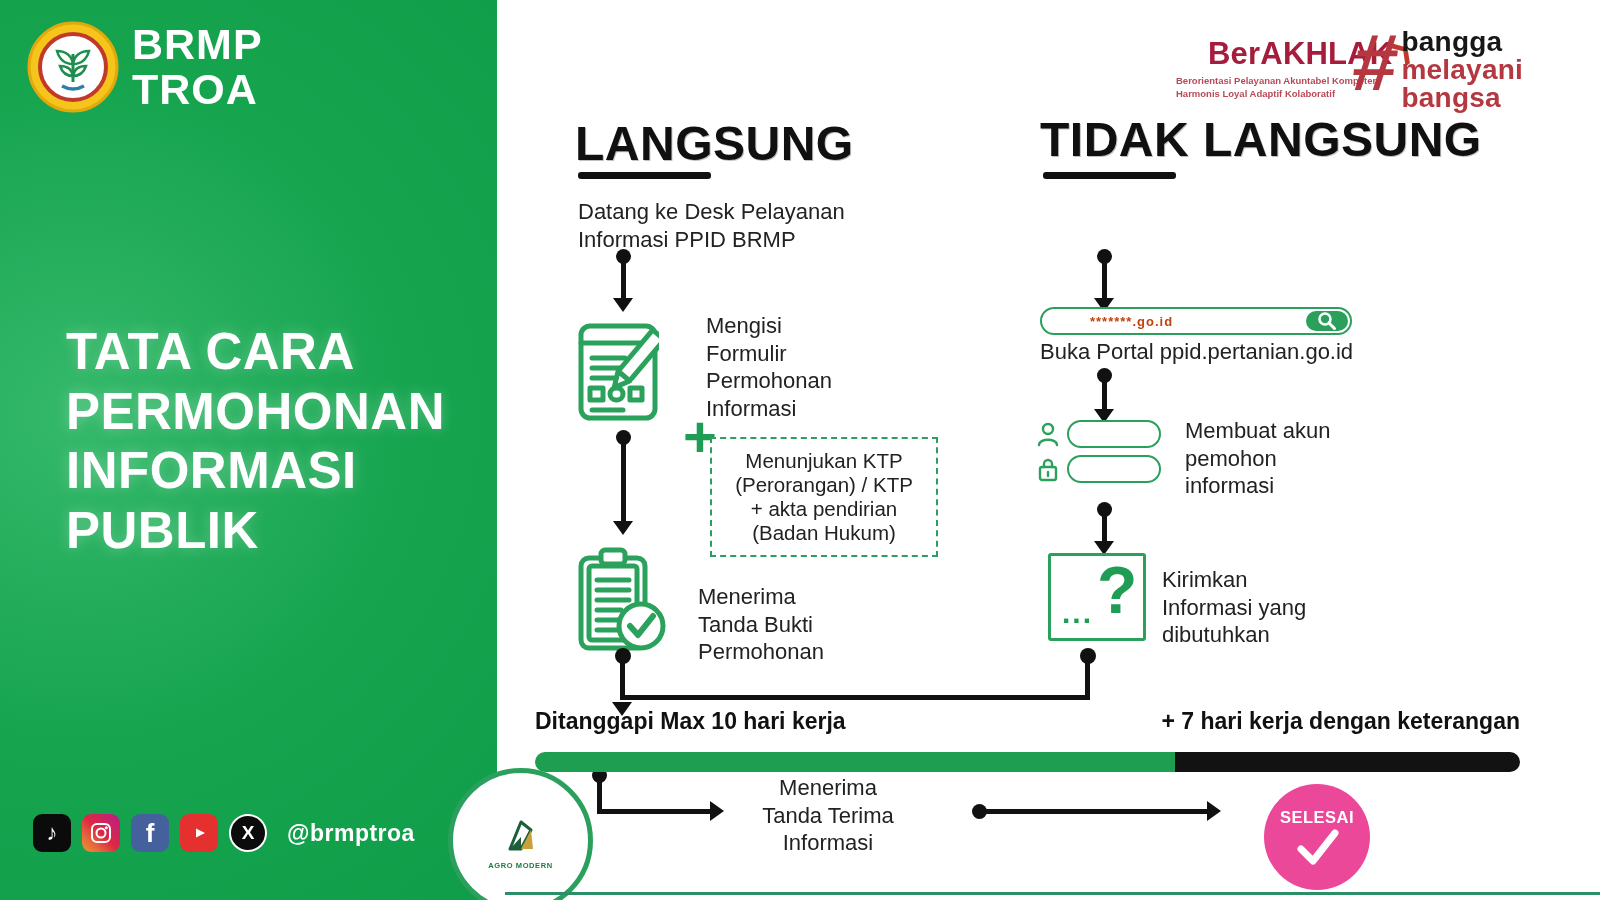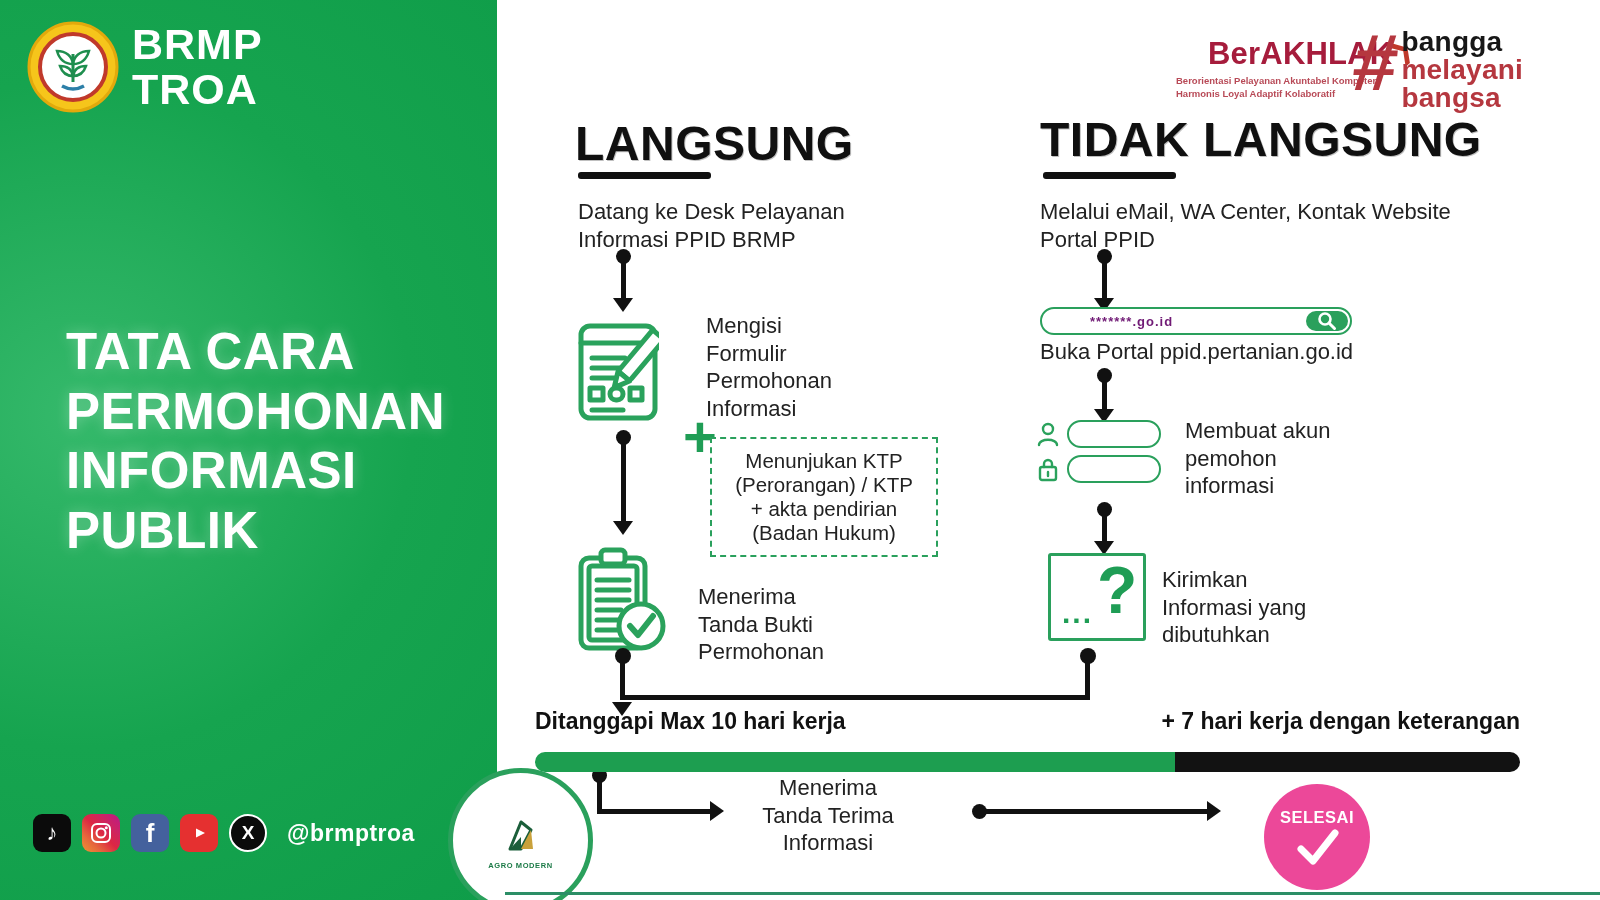--- a/index.html
+++ b/index.html
@@ -47,21 +47,21 @@
   .dot{position:absolute;width:15px;height:15px;border-radius:50%;background:#111;}
   .vline{position:absolute;width:5px;background:#111;}
   .hline{position:absolute;height:5px;background:#111;}
   .head-down{position:absolute;width:0;height:0;border-left:10px solid transparent;border-right:10px solid transparent;border-top:14px solid #111;}
   .head-right{position:absolute;width:0;height:0;border-top:10px solid transparent;border-bottom:10px solid transparent;border-left:14px solid #111;}
   
   .plus-sign{position:absolute;left:683px;top:408px;font-size:58px;font-weight:900;color:#1f9d55;line-height:1;}
   .req-box{position:absolute;left:710px;top:437px;width:228px;height:120px;border:2px dashed #2aa05c;background:#fff;display:flex;align-items:center;justify-content:center;text-align:center;font-size:20.5px;line-height:1.18;color:#222;font-weight:500;}
   
   .search-pill{position:absolute;left:1040px;top:307px;width:312px;height:28px;border:2px solid #2aa05c;border-radius:14px;background:#fff;display:flex;align-items:center;}
-  .search-text{margin-left:48px;font-size:13px;font-weight:800;color:#701a75;letter-spacing:1px;}
+  .search-text{margin-left:48px;font-size:13px;font-weight:800;color:#c2410c;letter-spacing:1px;}
   .search-btn{position:absolute;right:2px;top:2px;bottom:2px;width:42px;background:#2aa05c;border-radius:11px;display:flex;align-items:center;justify-content:center;border:none;cursor:pointer;}
   .account-group{position:absolute;left:1036px;top:420px;}
   .acct-row{display:flex;align-items:center;margin-bottom:7px;}
   .acct-pill{width:94px;height:28px;border:2px solid #2aa05c;border-radius:14px;background:#fff;margin-left:7px;}
   .q-box{position:absolute;left:1048px;top:553px;width:98px;height:88px;border:3px solid #2aa05c;border-radius:3px;background:#fff;}
   .q-dots{position:absolute;left:11px;top:40px;font-size:30px;font-weight:900;color:#1f9d55;letter-spacing:2px;}
   .q-mark{position:absolute;left:46px;top:-4px;font-size:66px;font-weight:800;color:#1f9d55;}
   
   .tl-label{position:absolute;top:708px;font-size:23px;font-weight:600;color:#111;}
   #timeline-bar{position:absolute;left:535px;top:752px;width:985px;height:20px;border-radius:10px;z-index:1;background:#1d9e50;}
@@ -204,22 +204,20 @@
       <circle cx="66" cy="80" r="22" fill="#ffffff"></circle>
       <path d="M55 80 L63 89 L78 70" stroke-width="6"></path>
     </g>
   </svg>
   <div class="step-text pre" style="left:698px;top:583px;">Menerima
 Tanda Bukti
 Permohonan</div>
 
   <div class="col-heading" style="left:1040px;top:112px;">TIDAK LANGSUNG</div>
   <div class="heading-underline" style="left:1043px;top:172px;width:133px;"></div>
-  <div class="step-text pre" style="left:1040px;top:198px;">Melalui eMail, WA Center, Kontak Website
-Portal PPID</div>
 
   <div class="dot" style="left:1097px;top:249px;"></div>
   <div class="vline" style="left:1102px;top:260px;height:40px;"></div>
   <div class="head-down" style="left:1094px;top:298px;"></div>
 
   <div class="search-pill">
     <span class="search-text">*******.go.id</span>
     <button class="search-btn">
       <svg width="22" height="22" viewBox="0 0 22 22">
         <circle cx="9" cy="9" r="5.5" fill="none" stroke="#fff" stroke-width="2.6"></circle>

